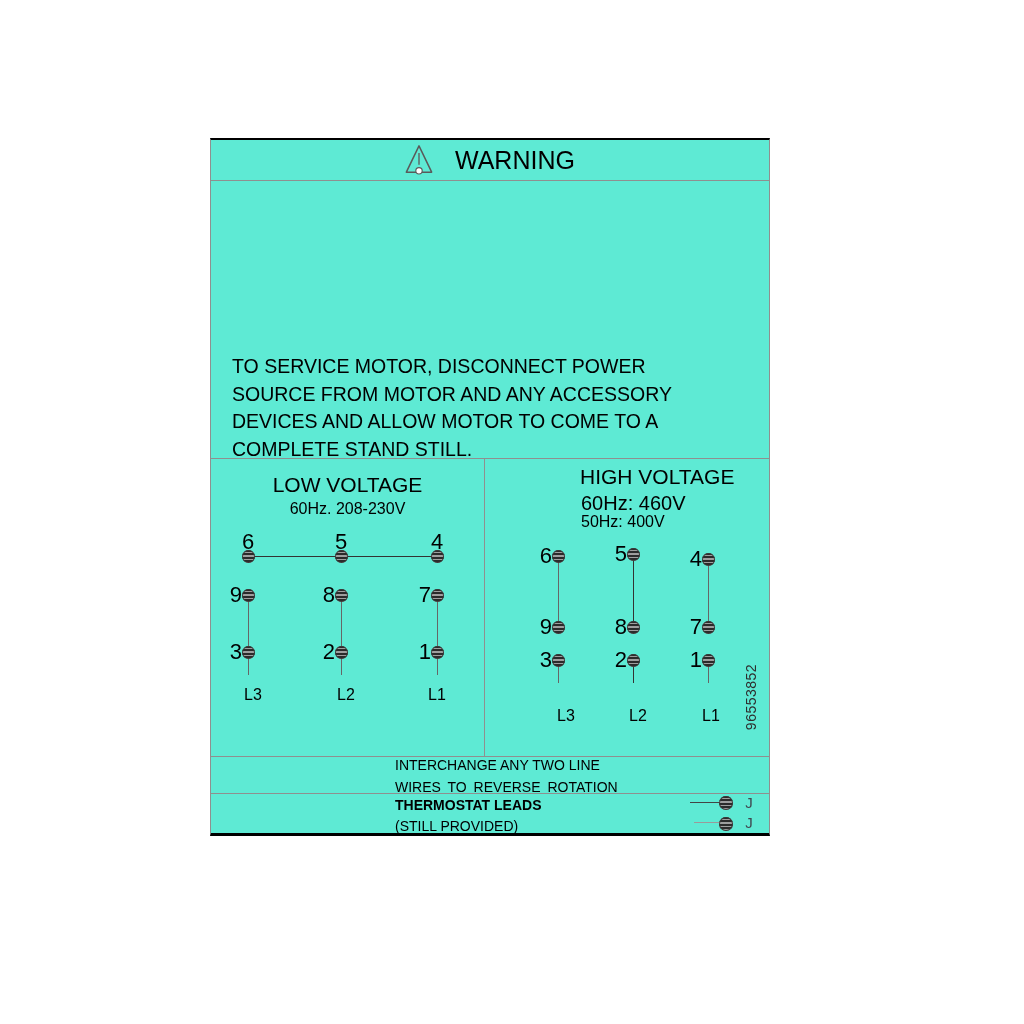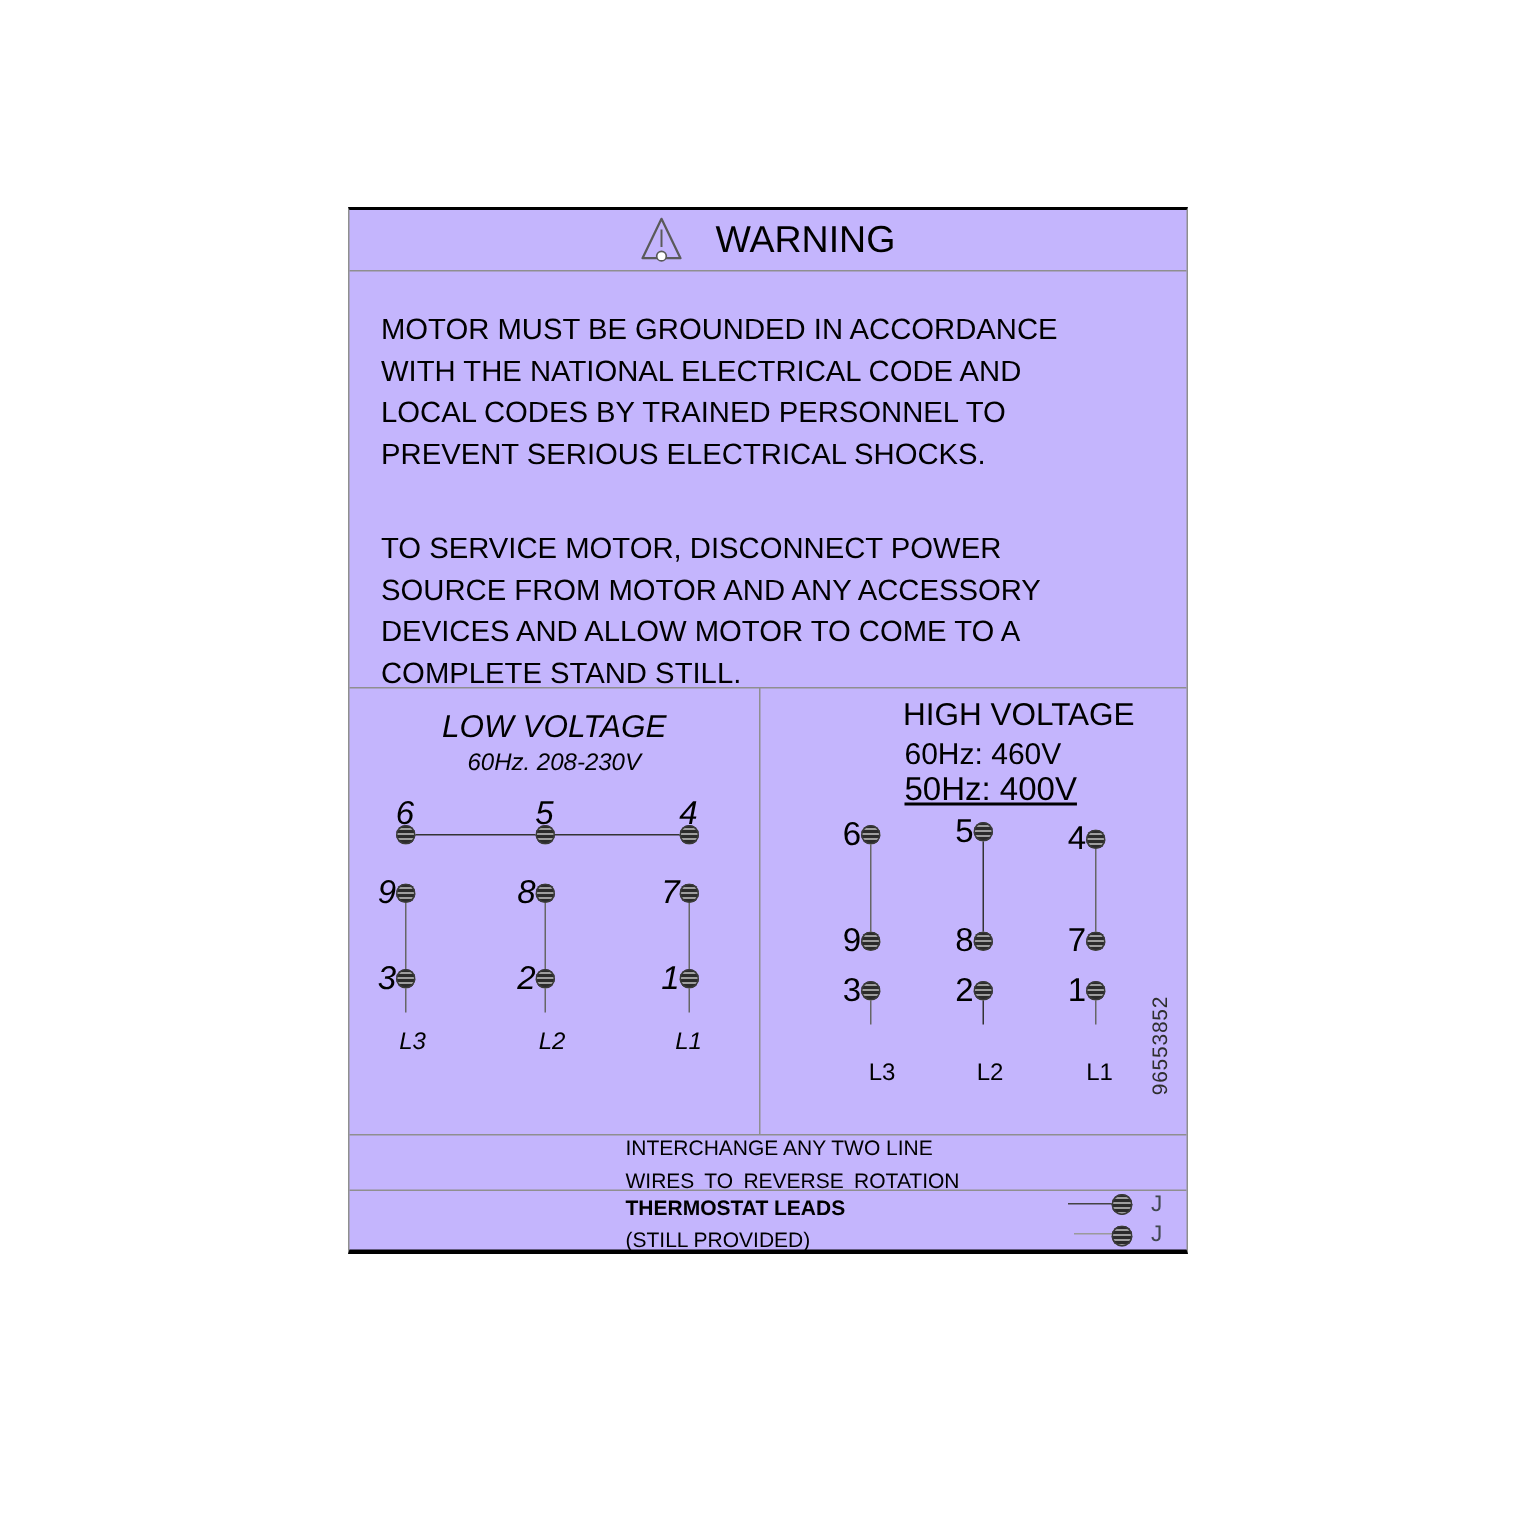--- a/index.html
+++ b/index.html
@@ -1,43 +1,43 @@
 <!DOCTYPE html>
 <html><head>
 <meta charset="utf-8">
 <style>
   html,body{margin:0;padding:0;background:#ffffff;}
   .page{position:relative;width:1024px;height:1024px;background:#ffffff;overflow:hidden;
         font-family:"Liberation Sans","DejaVu Sans",sans-serif;color:#000;}
-  .label-box{position:absolute;left:232px;top:138px;width:558px;height:693px;background:#c4b5fd;
+  .label-box{position:absolute;left:210px;top:138px;width:558px;height:693px;background:#5eead4;
         border-top:2px solid #000;border-bottom:3px solid #000;
         border-left:1px solid #8f8f8f;border-right:1px solid #8f8f8f;}
   .inner{position:absolute;inset:0;}
   
   .header-rule{position:absolute;left:0;top:40px;width:558px;height:1px;background:#8f8f8f;}
   .tri-icon{position:absolute;left:193px;top:3px;width:30px;height:33px;}
   .warn-title{position:absolute;left:244px;top:4px;height:32px;line-height:32px;font-size:25px;}
   
   .para{position:absolute;left:21px;white-space:pre-line;font-size:19.5px;line-height:27.5px;}
   .p1{top:67px;}
   .p2{top:201px;margin-top:12px;}
   
   .rule-voltage{position:absolute;left:0;top:318px;width:558px;height:1px;background:#8f8f8f;}
   .vdivider{position:absolute;left:273px;top:318px;width:1px;height:298px;background:#8f8f8f;}
   .rule-notes1{position:absolute;left:0;top:616px;width:558px;height:1px;background:#8f8f8f;}
   .rule-notes2{position:absolute;left:0;top:653px;width:558px;height:1px;background:#8f8f8f;}
   
   .panel{position:absolute;top:318px;height:298px;}
-  .panel-lv{left:0;width:273px;font-style:italic;}
+  .panel-lv{left:0;width:273px;}
   .panel-hv{left:274px;width:284px;}
   .lv-title{position:absolute;left:0;top:15px;width:100%;text-align:center;font-size:21px;}
   .lv-sub{position:absolute;left:0;top:42px;width:100%;text-align:center;font-size:16px;}
   .hv-title{position:absolute;left:95px;top:7px;font-size:21px;}
   .hv-sub1{position:absolute;left:96px;top:34px;font-size:20px;}
-  .hv-sub2{position:absolute;left:96px;top:55px;font-size:22px;text-decoration:underline;}
+  .hv-sub2{position:absolute;left:96px;top:55px;font-size:16px;}
   .diagram{position:absolute;inset:0;}
   
   .wire{position:absolute;background:#666;}
   .term{position:absolute;width:13px;height:13px;border-radius:50%;
         background:repeating-linear-gradient(to bottom,#2b2b2b 0px,#2b2b2b 2px,#9e9e9e 2px,#9e9e9e 3.4px);
         box-shadow:inset 0 0 0 1px #3a3a3a;}
   .tnum{position:absolute;width:30px;height:22px;line-height:22px;font-size:22px;}
   .tnum.top{text-align:center;}
   .tnum.left{text-align:right;}
   .leadlbl{position:absolute;width:50px;height:24px;line-height:24px;text-align:center;font-size:16px;}
@@ -71,24 +71,20 @@
     <div class="inner">
 
       <svg class="tri-icon" viewBox="0 0 32 34">
         <path d="M16 2.5 L29.5 30.5 L2.5 30.5 Z" fill="none" stroke="#5a5a5a" stroke-width="1.6" stroke-linejoin="round"></path>
         <line x1="16" y1="10" x2="16" y2="22.5" stroke="#5a5a5a" stroke-width="1.4"></line>
         <circle cx="16" cy="29" r="3.4" fill="#ffffff" stroke="#5a5a5a" stroke-width="1.2"></circle>
       </svg>
       <div class="warn-title">WARNING</div>
       <div class="header-rule"></div>
 
-      <div class="para p1">MOTOR MUST BE GROUNDED IN ACCORDANCE
-WITH THE NATIONAL ELECTRICAL CODE AND
-LOCAL CODES BY TRAINED PERSONNEL TO
-PREVENT SERIOUS ELECTRICAL SHOCKS.</div>
       <div class="para p2">TO SERVICE MOTOR, DISCONNECT POWER
 SOURCE FROM MOTOR AND ANY ACCESSORY
 DEVICES AND ALLOW MOTOR TO COME TO A
 COMPLETE STAND STILL.</div>
 
       <div class="rule-voltage"></div>
       <div class="vdivider"></div>
       <div class="rule-notes1"></div>
       <div class="rule-notes2"></div>
 

